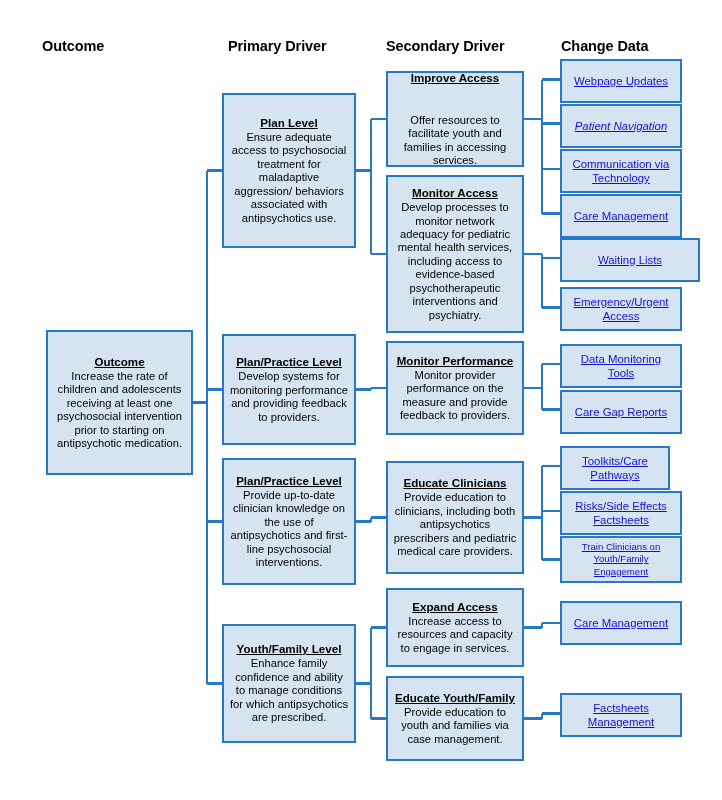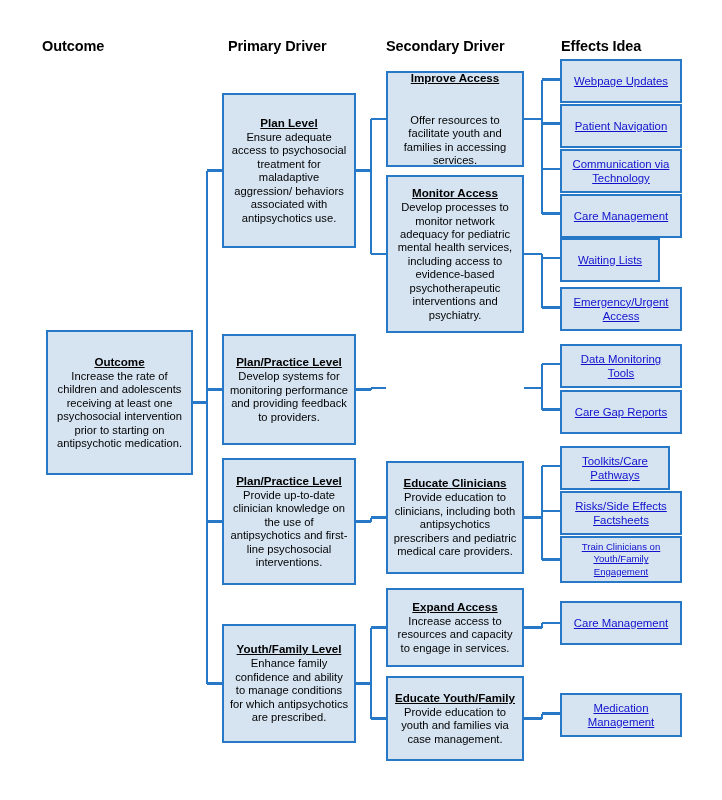--- a/index.html
+++ b/index.html
@@ -127,21 +127,21 @@
       <line x1="524" y1="627.5" x2="542" y2="627.5" stroke="#2878c8" stroke-width="2.5" shape-rendering="crispEdges"></line>
       <line x1="542" y1="623" x2="542" y2="627.5" stroke="#2878c8" stroke-width="2.5" shape-rendering="crispEdges"></line>
       <line x1="542" y1="623" x2="560" y2="623" stroke="#2878c8" stroke-width="2.5" shape-rendering="crispEdges"></line>
       <line x1="524" y1="718.5" x2="542" y2="718.5" stroke="#2878c8" stroke-width="2.5" shape-rendering="crispEdges"></line>
       <line x1="542" y1="713.5" x2="542" y2="718.5" stroke="#2878c8" stroke-width="2.5" shape-rendering="crispEdges"></line>
       <line x1="542" y1="713.5" x2="560" y2="713.5" stroke="#2878c8" stroke-width="2.5" shape-rendering="crispEdges"></line>
     </svg>
 <div class="col-header" style="left: 42px; top: 38px;">Outcome</div>
     <div class="col-header" style="left: 228px; top: 38px;">Primary Driver</div>
     <div class="col-header" style="left: 386px; top: 38px;">Secondary Driver</div>
-    <div class="col-header" style="left: 561px; top: 38px;">Effects Idea</div>
+    <div class="col-header" style="left: 561px; top: 38px;">Change Data</div>
     <div class="node outcome-node" style="left: 46px; top: 330px; width: 147px; height: 145px;">
       <div class="title">Outcome</div>
       <div class="body">Increase the rate of children and adolescents receiving at least one psychosocial intervention prior to starting on antipsychotic medication.</div>
     </div>
     <div class="node primary-node" style="left: 222px; top: 93px; width: 134px; height: 155px;">
       <div class="title">Plan Level</div>
       <div class="body">Ensure adequate access to psychosocial treatment for maladaptive aggression/ behaviors associated with antipsychotics use.</div>
     </div>
     <div class="node primary-node" style="left: 222px; top: 334px; width: 134px; height: 111px;">
       <div class="title">Plan/Practice Level</div>
@@ -156,45 +156,49 @@
       <div class="body">Enhance family confidence and ability to manage conditions for which antipsychotics are prescribed.</div>
     </div>
     <div class="node secondary-node" style="left: 386px; top: 71px; width: 138px; height: 96px; gap: 28px;">
       <div class="title">Improve Access</div>
       <div class="body">Offer resources to facilitate youth and families in accessing services.</div>
     </div>
     <div class="node secondary-node" style="left: 386px; top: 175px; width: 138px; height: 158px;">
       <div class="title">Monitor Access</div>
       <div class="body">Develop processes to monitor network adequacy for pediatric mental health services, including access to evidence-based psychotherapeutic interventions and psychiatry.</div>
     </div>
+    <div class="node secondary-node" style="left: 386px; top: 341px; width: 138px; height: 94px;">
+      <div class="title">Monitor Performance</div>
+      <div class="body">Monitor provider performance on the measure and provide feedback to providers.</div>
+    </div>
     <div class="node secondary-node" style="left: 386px; top: 461px; width: 138px; height: 113px;">
       <div class="title">Educate Clinicians</div>
       <div class="body">Provide education to clinicians, including both antipsychotics prescribers and pediatric medical care providers.</div>
     </div>
     <div class="node secondary-node" style="left: 386px; top: 588px; width: 138px; height: 79px;">
       <div class="title">Expand Access</div>
       <div class="body">Increase access to resources and capacity to engage in services.</div>
     </div>
     <div class="node secondary-node" style="left: 386px; top: 676px; width: 138px; height: 85px;">
       <div class="title">Educate Youth/Family</div>
       <div class="body">Provide education to youth and families via case management.</div>
     </div>
     <div class="node change-node" style="left: 560px; top: 59px; width: 122px; height: 41px;">
       <span class="link">Webpage Updates</span>
     </div>
-    <div class="node change-node" style="left: 560px; top: 104px; width: 122px; height: 23px;">
+    <div class="node change-node" style="left: 560px; top: 104px; width: 122px; height: 23px; font-style: italic;">
       <span class="link">Patient Navigation</span>
     </div>
     <div class="node change-node" style="left: 560px; top: 149px; width: 122px; height: 40px;">
       <span class="link">Communication via Technology</span>
     </div>
     <div class="node change-node" style="left: 560px; top: 194px; width: 122px; height: 39px;">
       <span class="link">Care Management</span>
     </div>
-    <div class="node change-node" style="left: 560px; top: 238px; width: 100px; height: 40px;">
+    <div class="node change-node" style="left: 560px; top: 238px; width: 140px; height: 40px;">
       <span class="link">Waiting Lists</span>
     </div>
     <div class="node change-node" style="left: 560px; top: 287px; width: 122px; height: 41px;">
       <span class="link">Emergency/Urgent Access</span>
     </div>
     <div class="node change-node" style="left: 560px; top: 344px; width: 122px; height: 40px;">
       <span class="link">Data Monitoring Tools</span>
     </div>
     <div class="node change-node" style="left: 560px; top: 390px; width: 122px; height: 39px;">
       <span class="link">Care Gap Reports</span>
@@ -205,15 +209,15 @@
     <div class="node change-node" style="left: 560px; top: 491px; width: 122px; height: 40px;">
       <span class="link">Risks/Side Effects Factsheets</span>
     </div>
     <div class="node change-node small" style="left: 560px; top: 536px; width: 122px; height: 47px;">
       <span class="link">Train Clinicians on Youth/Family Engagement</span>
     </div>
     <div class="node change-node" style="left: 560px; top: 601px; width: 122px; height: 44px;">
       <span class="link">Care Management</span>
     </div>
     <div class="node change-node" style="left: 560px; top: 693px; width: 122px; height: 41px;">
-      <span class="link">Medication Management</span>
+      <span class="link">Factsheets Management</span>
     </div>
   </div>
 
 </body></html>

